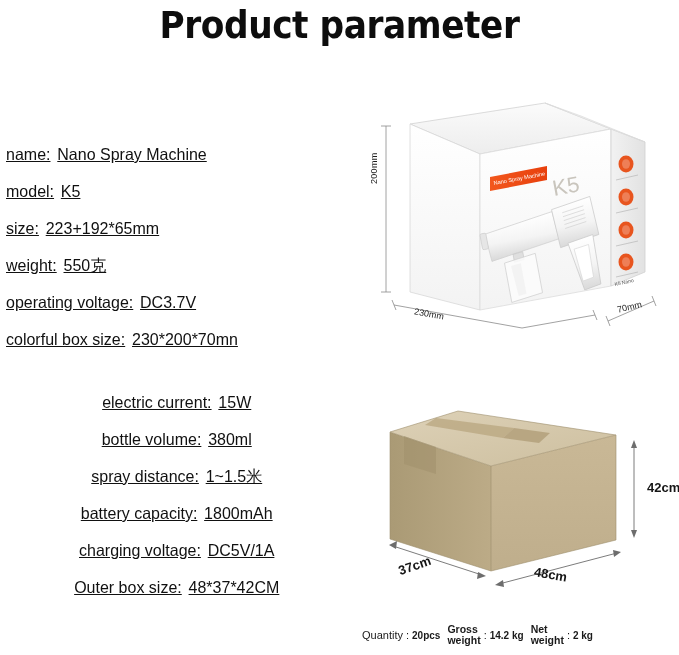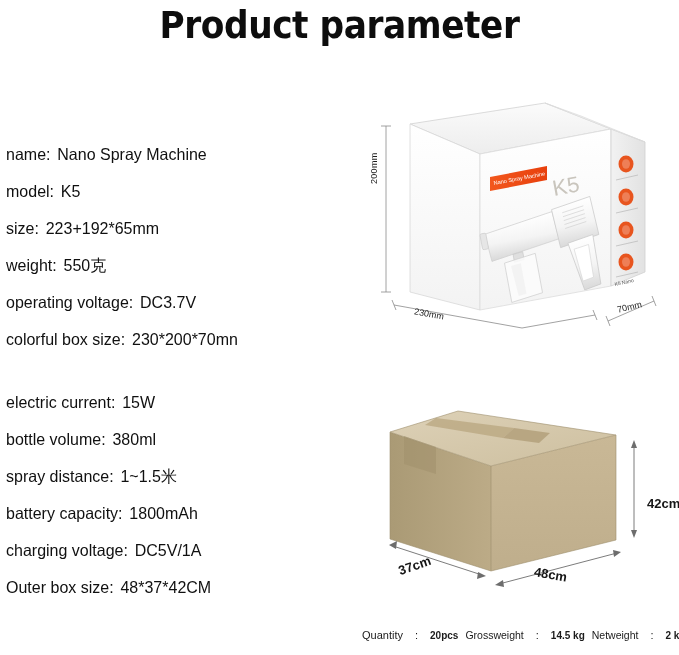--- a/index.html
+++ b/index.html
@@ -30,34 +30,35 @@
     color: #0d0d0d;
     transform: scaleX(0.93);
   }
 
   
   #spec-column {
     position: absolute;
     left: 6px;
     top: 136px;
     width: 352px;
+    text-decoration: underline;
   }
   .spec-group { margin: 0; padding: 0; }
   .spec-line {
     height: 37px;
     line-height: 37px;
     font-size: 16.5px;
     color: #101010;
     white-space: nowrap;
     transform: scaleX(0.97);
     transform-origin: left center;
   }
   .spec-label { }
   .spec-value { margin-left: 7px; }
-  #spec-group-two { margin-top: 26px; }
+  #spec-group-two { margin-top: 26px; text-align: center; }
 
   
   #illustration-column {
     position: absolute;
     left: 362px;
     top: 96px;
     width: 317px;
     height: 559px;
   }
 
@@ -98,43 +99,45 @@
     left: 52px; top: 213px;
     transform: rotate(10deg);
   }
   #retail-d-dim {
     left: 255px; top: 206px;
     transform: rotate(-13deg);
   }
 
   
   .carton-dim { font-size: 13px; font-weight: bold; color: #161616; }
-  #carton-h-dim { left: 285px; top: 108px; }
+  #carton-h-dim { left: 285px; top: 92px; }
   #carton-w-dim { left: 172px; top: 179px; transform: rotate(10deg); }
   #carton-d-dim { left: 36px; top: 170px; transform: rotate(-19deg); }
 
   
   #shipping-caption {
     position: absolute;
     left: 362px;
     top: 618px;
     width: 317px;
     height: 34px;
     display: flex;
     align-items: center;
     justify-content: flex-start;
     gap: 7px;
     font-size: 11px;
     color: #1a1a1a;
   }
-  .cap-item { display: flex; align-items: center; gap: 12px; white-space: nowrap; }
+  .cap-item { display: flex; align-items: center; gap: 3px; white-space: nowrap; }
   .cap-label-stack {
     display: flex;
+    flex-direction: column;
     line-height: 1.02;
     font-size: 10.5px;
+    font-weight: bold;
   }
   .cap-colon { font-size: 11px; }
   .cap-value { font-weight: bold; font-size: 10px; }
   .cap-inline-label { font-size: 11px; }
 </style>
 </head>
 <body>
 
 <div id="page-title">Product parameter</div>
 
@@ -356,21 +359,21 @@
     <span class="cap-inline-label">Quantity</span>
     <span class="cap-colon">:</span>
     <span class="cap-value">20pcs</span>
   </div>
   <div class="cap-item">
     <span class="cap-label-stack">
       <span>Gross</span>
       <span>weight</span>
     </span>
     <span class="cap-colon">:</span>
-    <span class="cap-value">14.5 kg</span>
+    <span class="cap-value">14.2 kg</span>
   </div>
   <div class="cap-item">
     <span class="cap-label-stack">
       <span>Net</span>
       <span>weight</span>
     </span>
     <span class="cap-colon">:</span>
     <span class="cap-value">2 kg</span>
   </div>
 </div>

